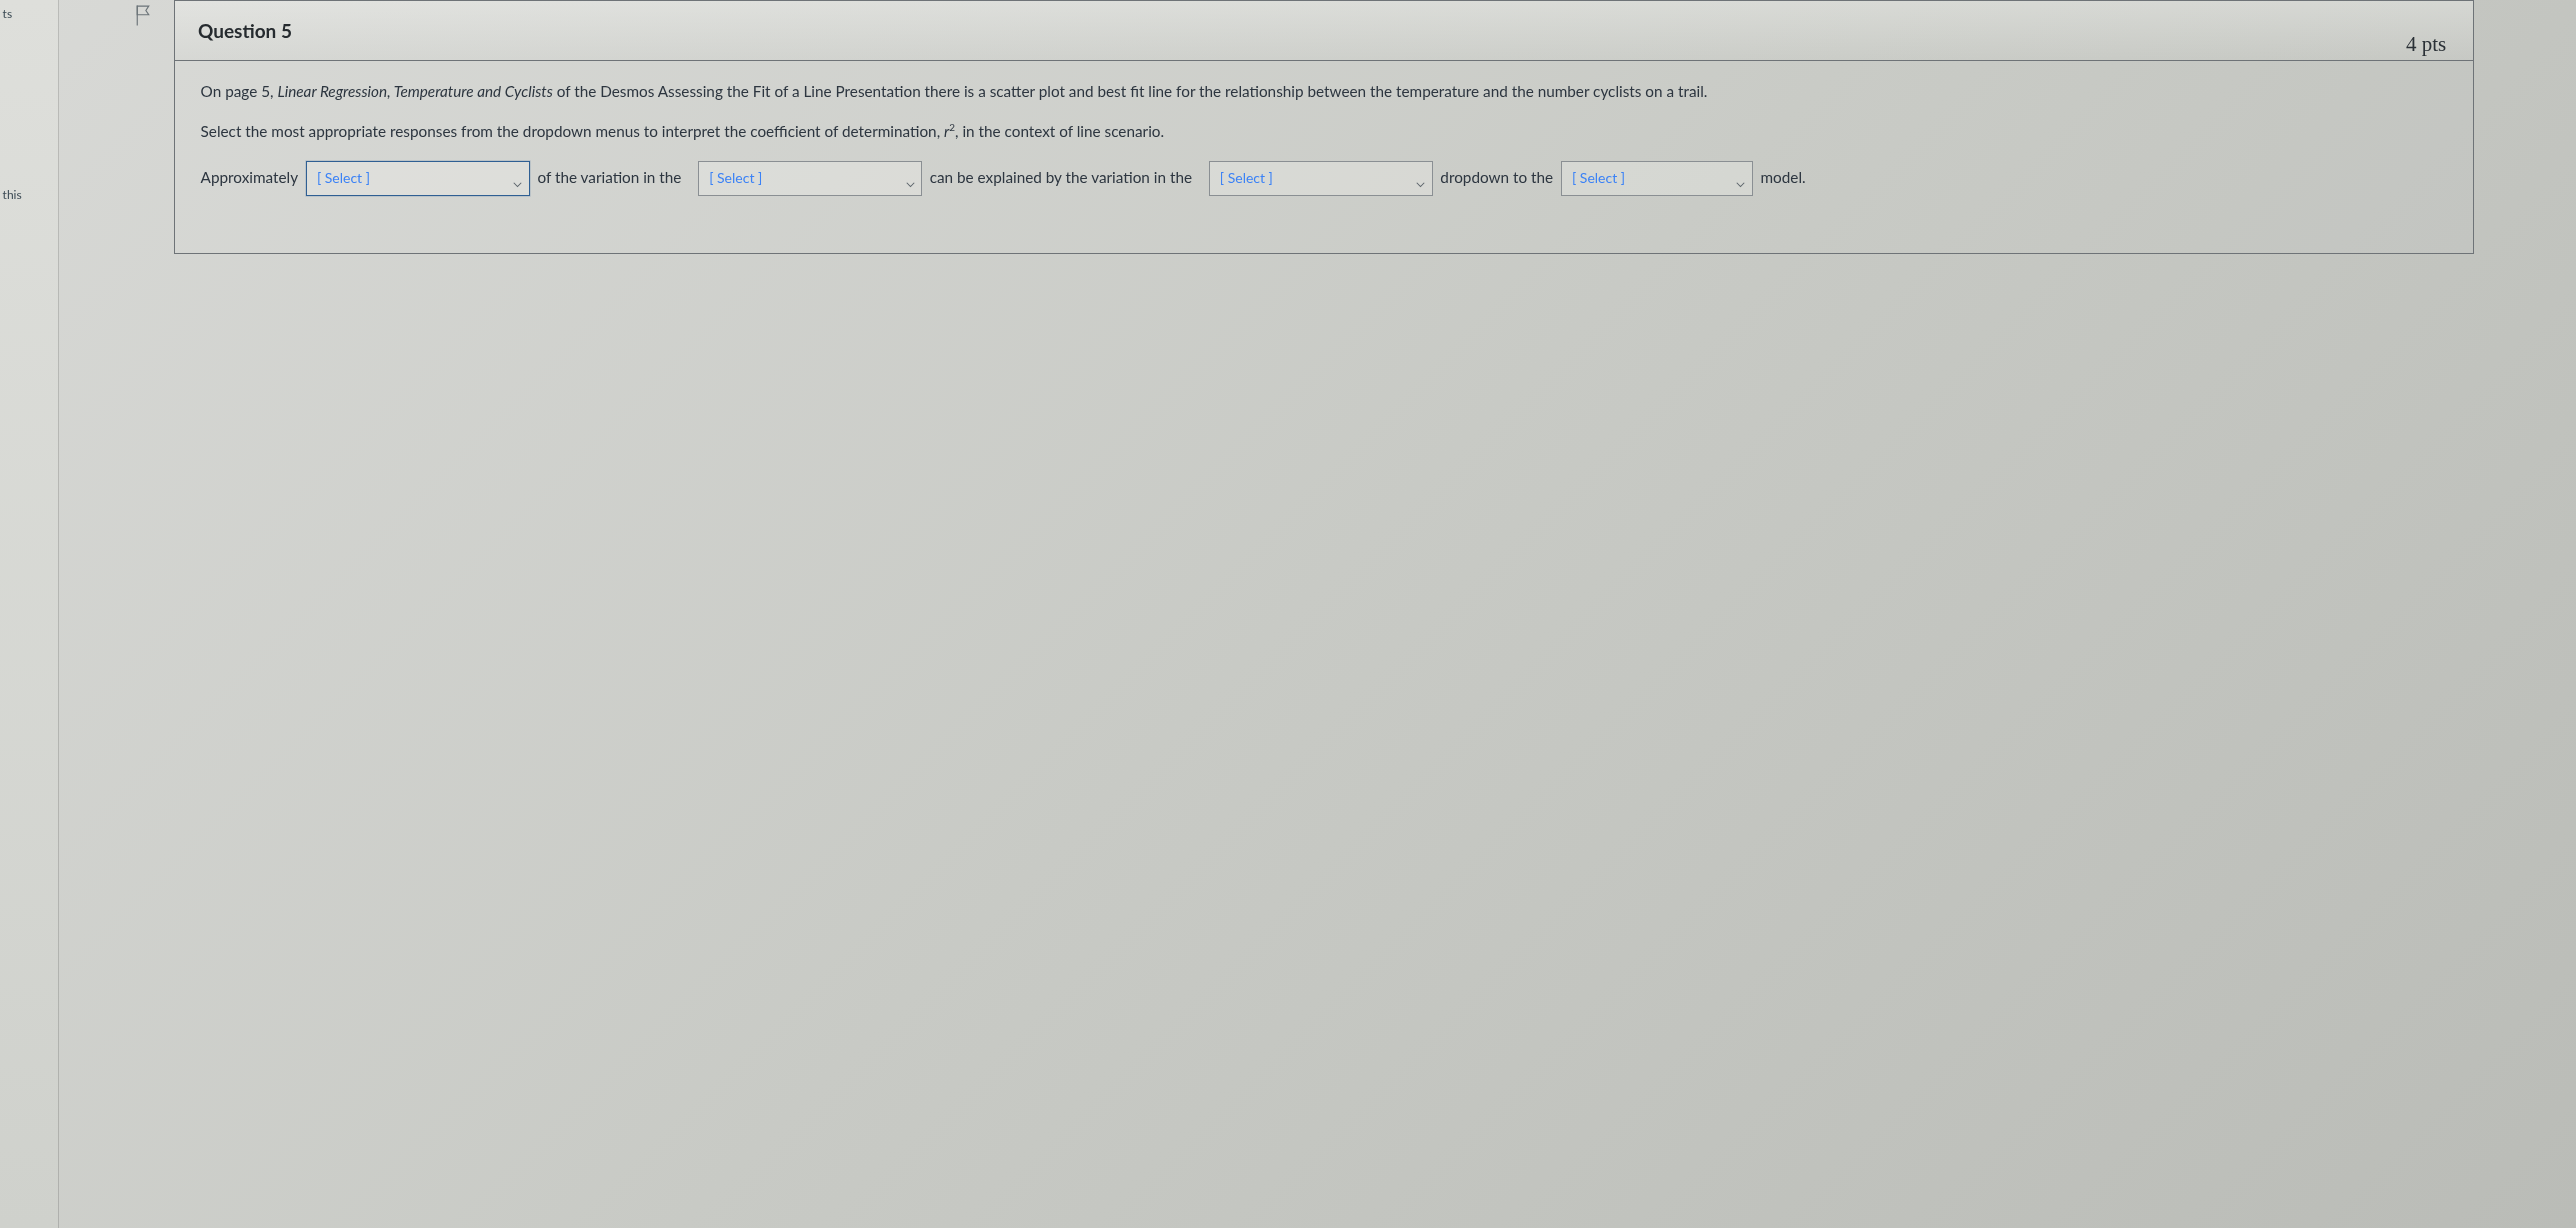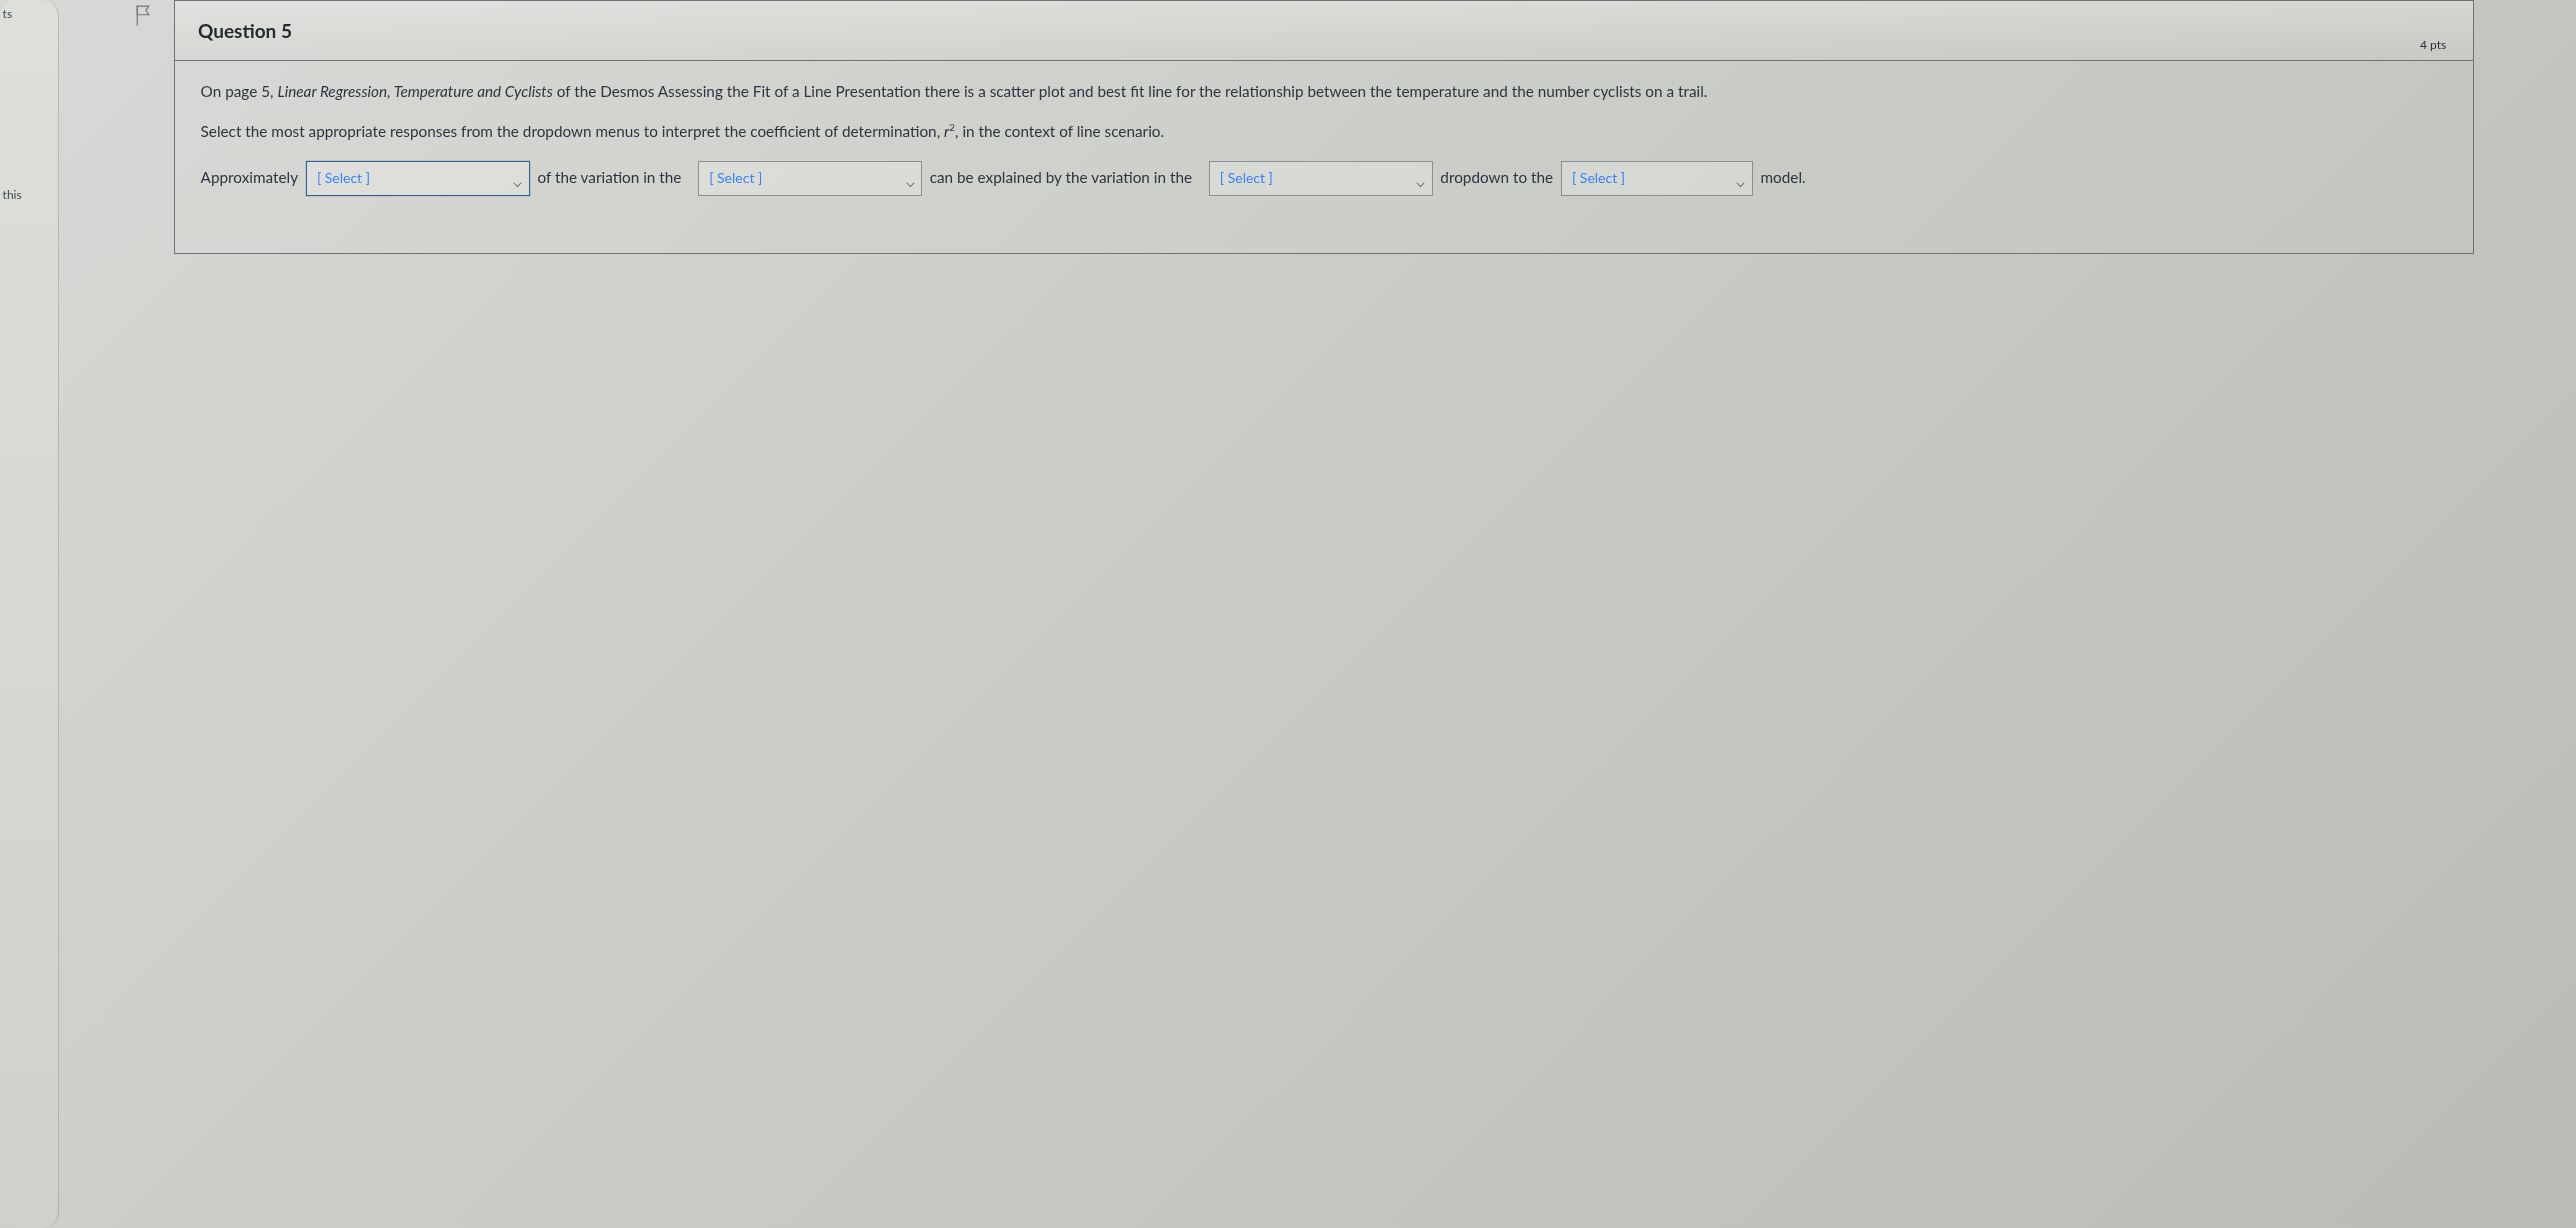--- a/index.html
+++ b/index.html
@@ -14,21 +14,20 @@
   }
   .left-rail {
     width: 59px;
     padding: 6.4px 0 0 0;
     flex-shrink: 0;
     border-right: 1.3px solid rgba(80,80,80,0.25);
     background: linear-gradient(180deg, #dedfdb 0%, #cfd1cc 100%);
     display: flex;
     flex-direction: column;
     gap: 166px;
-    border-radius: 16px;
   }
   .rail-link {
     font-size: 12px;
     color: #3b4a54;
     padding-left: 2.6px;
     cursor: pointer;
   }
   .main-area {
     flex: 1;
     padding: 0 102px 25.6px 77px;
@@ -56,24 +55,25 @@
     padding: 0 23px;
     height: 60px;
     background: linear-gradient(180deg, rgba(245,246,243,0.35), rgba(210,212,207,0.15));
   }
   .q-title {
     font-size: 19px;
     font-weight: 700;
     color: #262b2f;
   }
   .q-pts {
-    font-size: 12px;
+    font-size: 21px;
     color: #2a3036;
     margin-top: 28px;
     margin-right: 3.8px;
+    font-family: Liberation Serif, serif;
   }
   .q-body {
     padding: 19px 25.6px 57px 25.6px;
     font-size: 15.3px;
     line-height: 1.55;
     color: #2d3640;
   }
   .q-body p { margin: 0 0 16.6px 0; }
   .italic { font-style: italic; }
   sup { font-size: 0.65em; vertical-align: super; }

